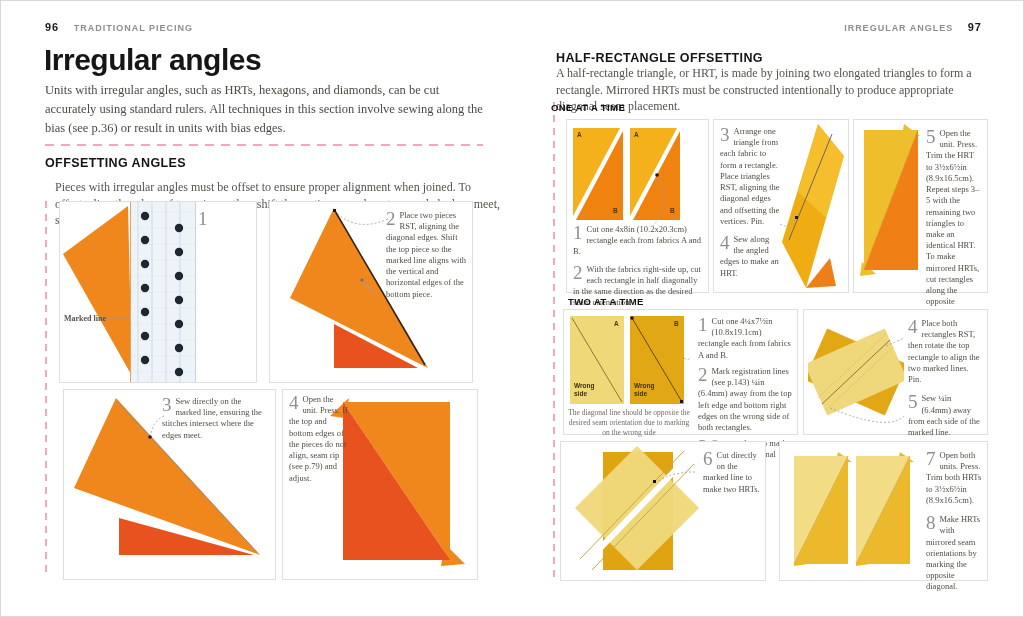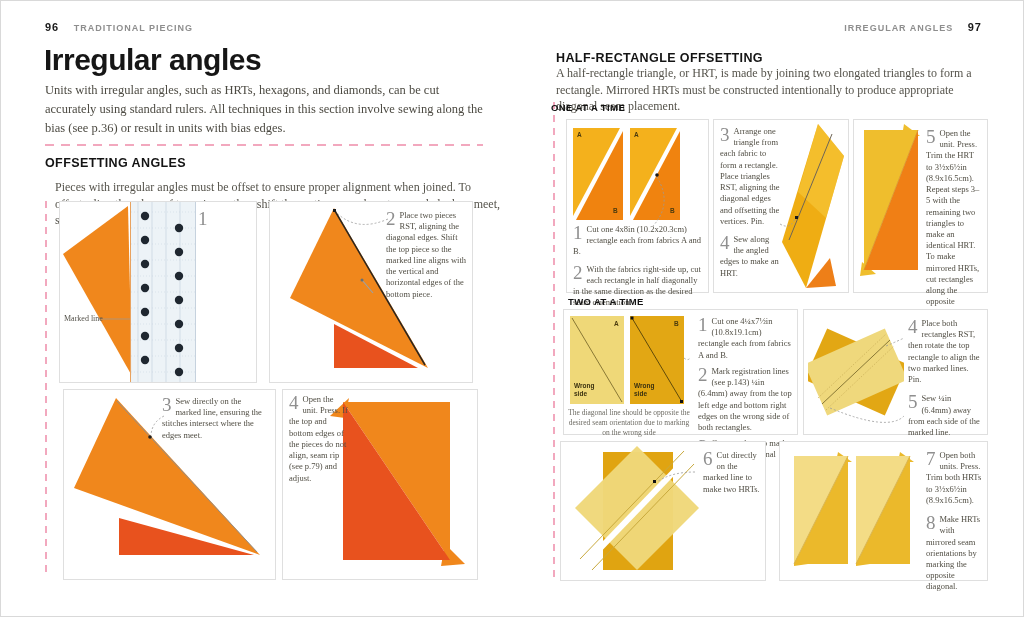--- a/index.html
+++ b/index.html
@@ -14,21 +14,21 @@
   .secthead{font-size:12.5px;font-weight:bold;letter-spacing:0.4px;color:#141414;}
   .sectdesc{font-family:"Liberation Serif",serif;font-size:12px;line-height:1.38;color:#55534B;}
   .subhead{font-size:9.5px;font-weight:bold;letter-spacing:0.4px;color:#141414;}
   .pink-hr{height:2px;background:repeating-linear-gradient(to right,#F2A8BE 0 9px,transparent 9px 16px);}
   .pink-vline{width:2px;background:repeating-linear-gradient(to bottom,#F2A8BE 0 7px,transparent 7px 13px);}
   .panel{position:absolute;background:#FFFFFF;border:1px solid #DFDFDF;}
   .panel svg{position:absolute;}
   .stepcol{position:absolute;}
   .step{font-family:"Liberation Serif",serif;font-size:8.5px;line-height:1.32;color:#514E44;margin-bottom:9px;}
   .stepnum{float:left;font-family:"Liberation Serif",serif;font-size:19px;line-height:15px;color:#8F8F8F;margin:1px 4px 0 0;}
-  .annot{position:absolute;font-family:"Liberation Serif",serif;font-size:8px;color:#54524A;white-space:nowrap;}
+  .annot{position:absolute;font-family:"Liberation Serif",serif;font-size:8px;color:#54524A;white-space:nowrap;font-weight:bold;}
   .fab-label{position:absolute;font-size:6.5px;font-weight:bold;color:#4A3A0E;}
   .wrongside{position:absolute;font-size:6.5px;font-weight:bold;color:#3A3110;line-height:1.25;width:28px;}
   .caption{position:absolute;font-family:"Liberation Serif",serif;font-size:7.5px;line-height:1.3;
     color:#6E6C64;text-align:center;}
 </style>
 </head>
 <body>
 
 <div class="spread">
 

